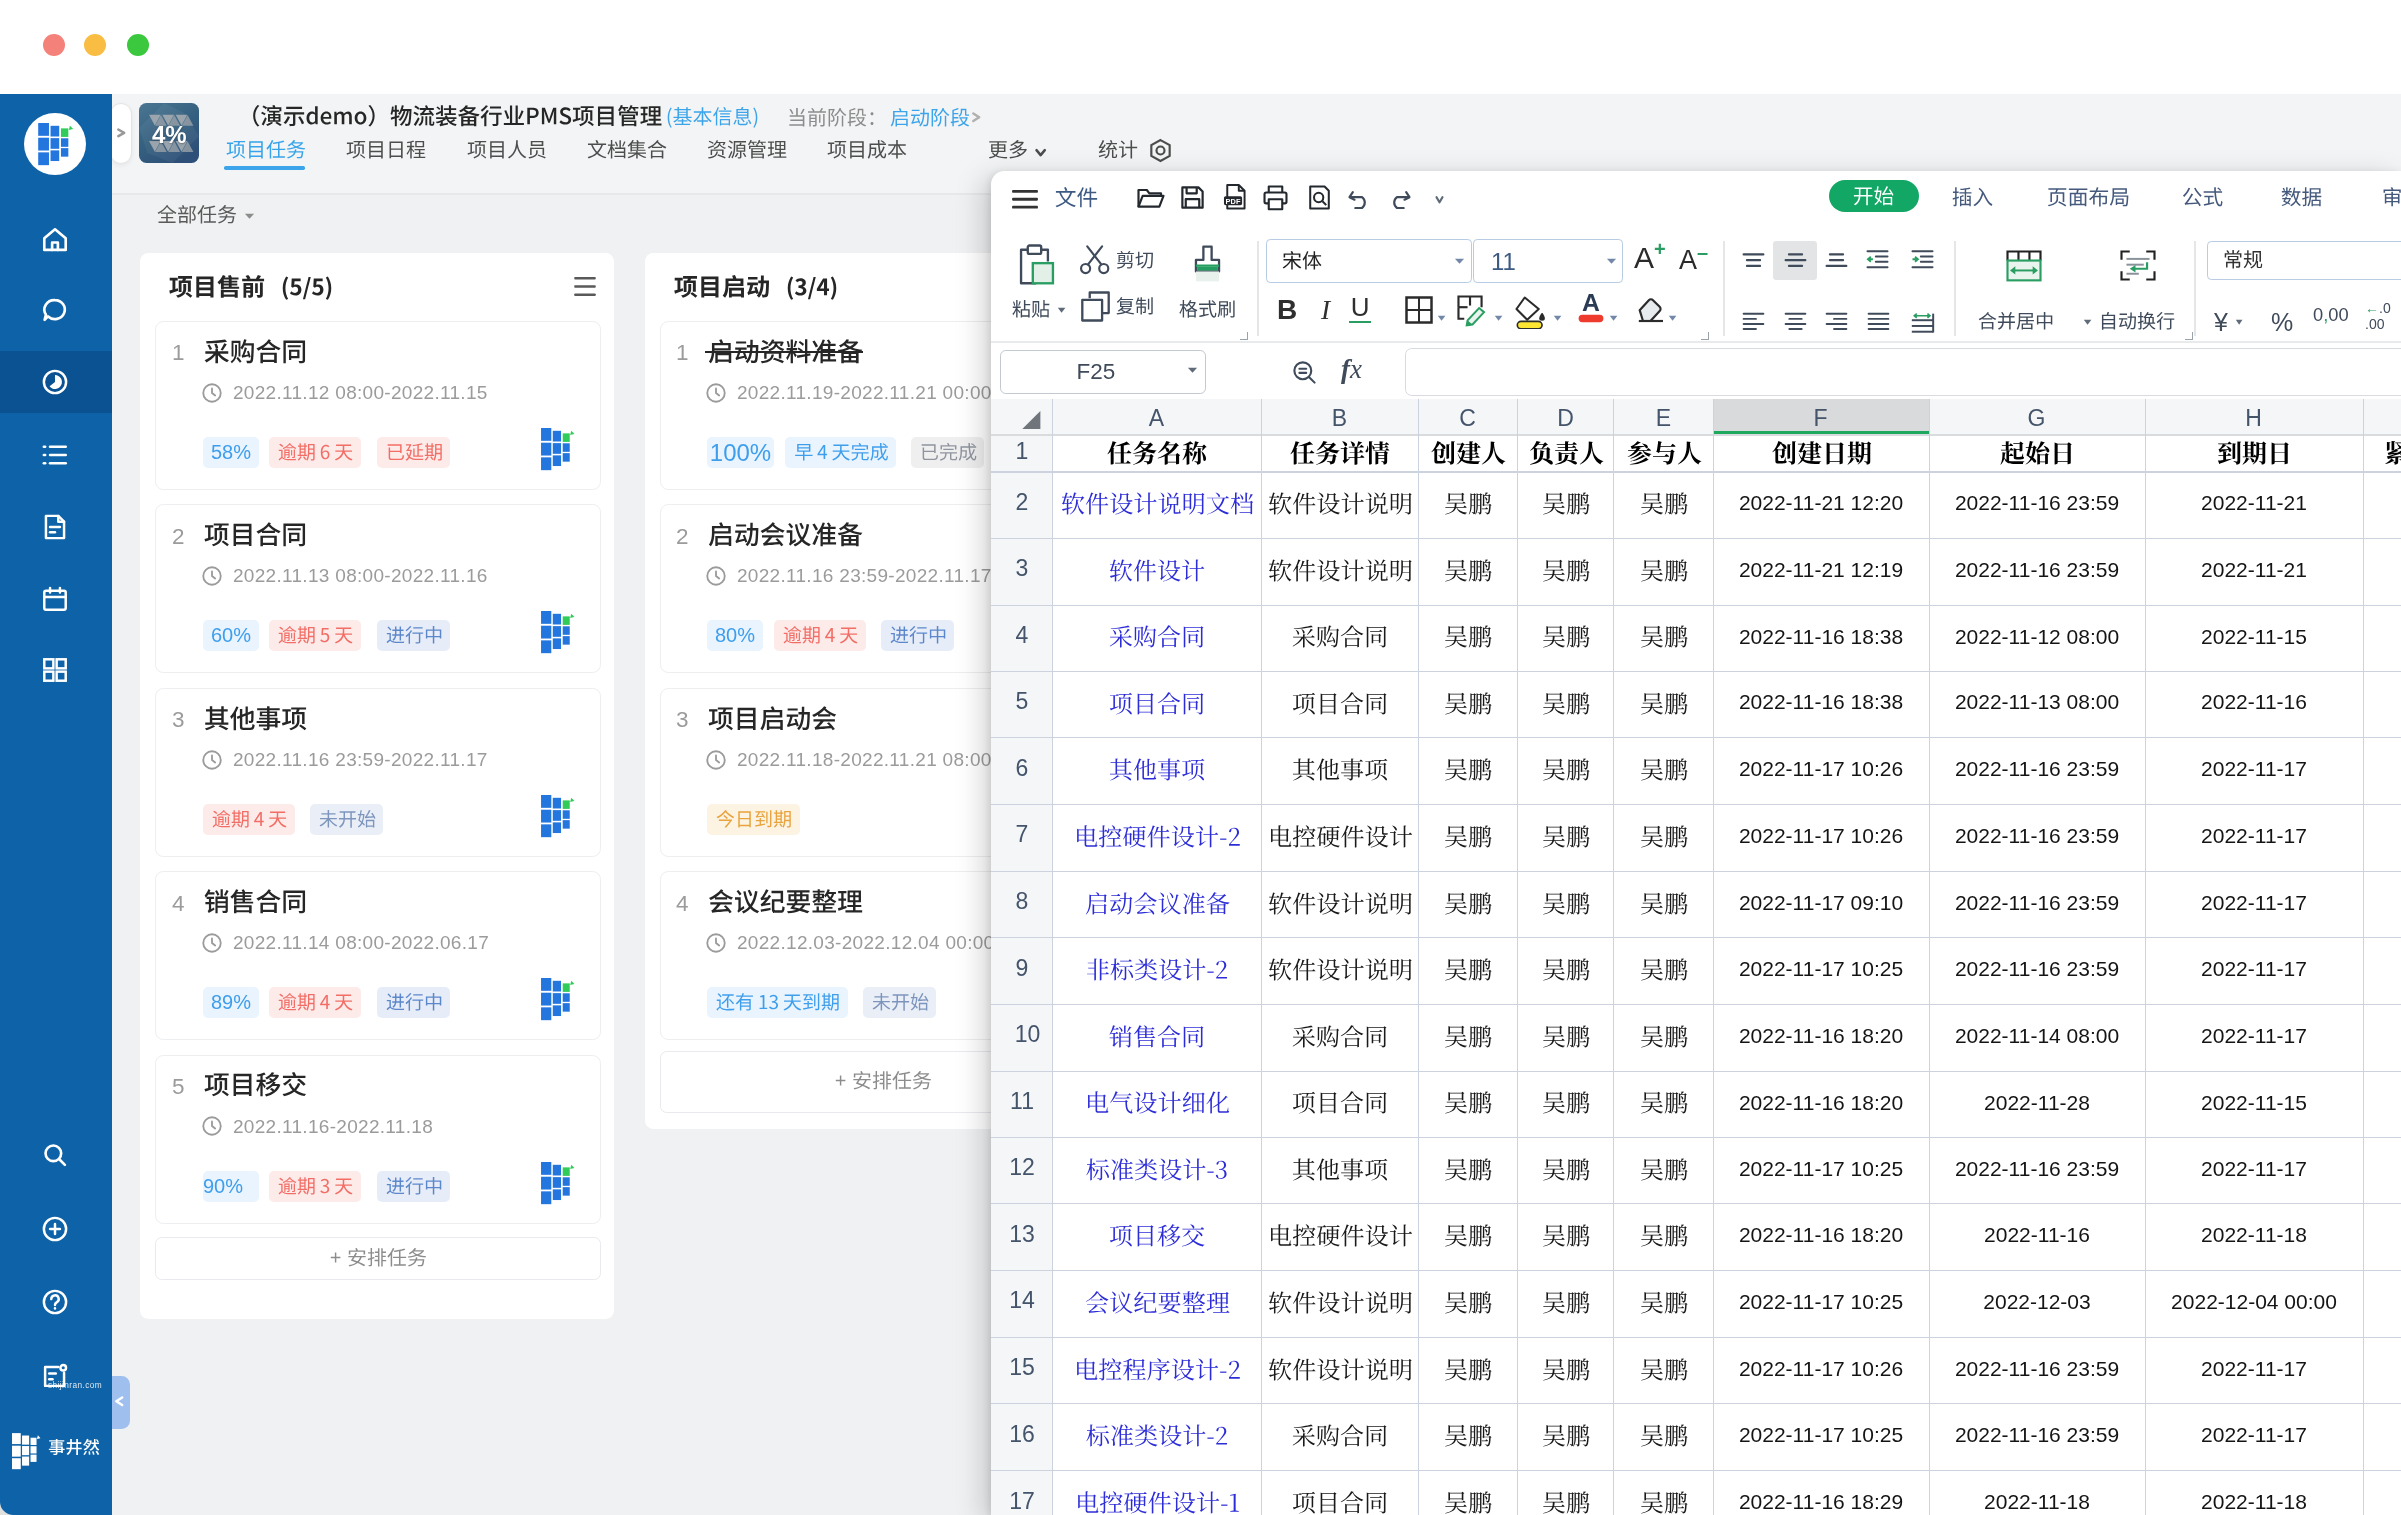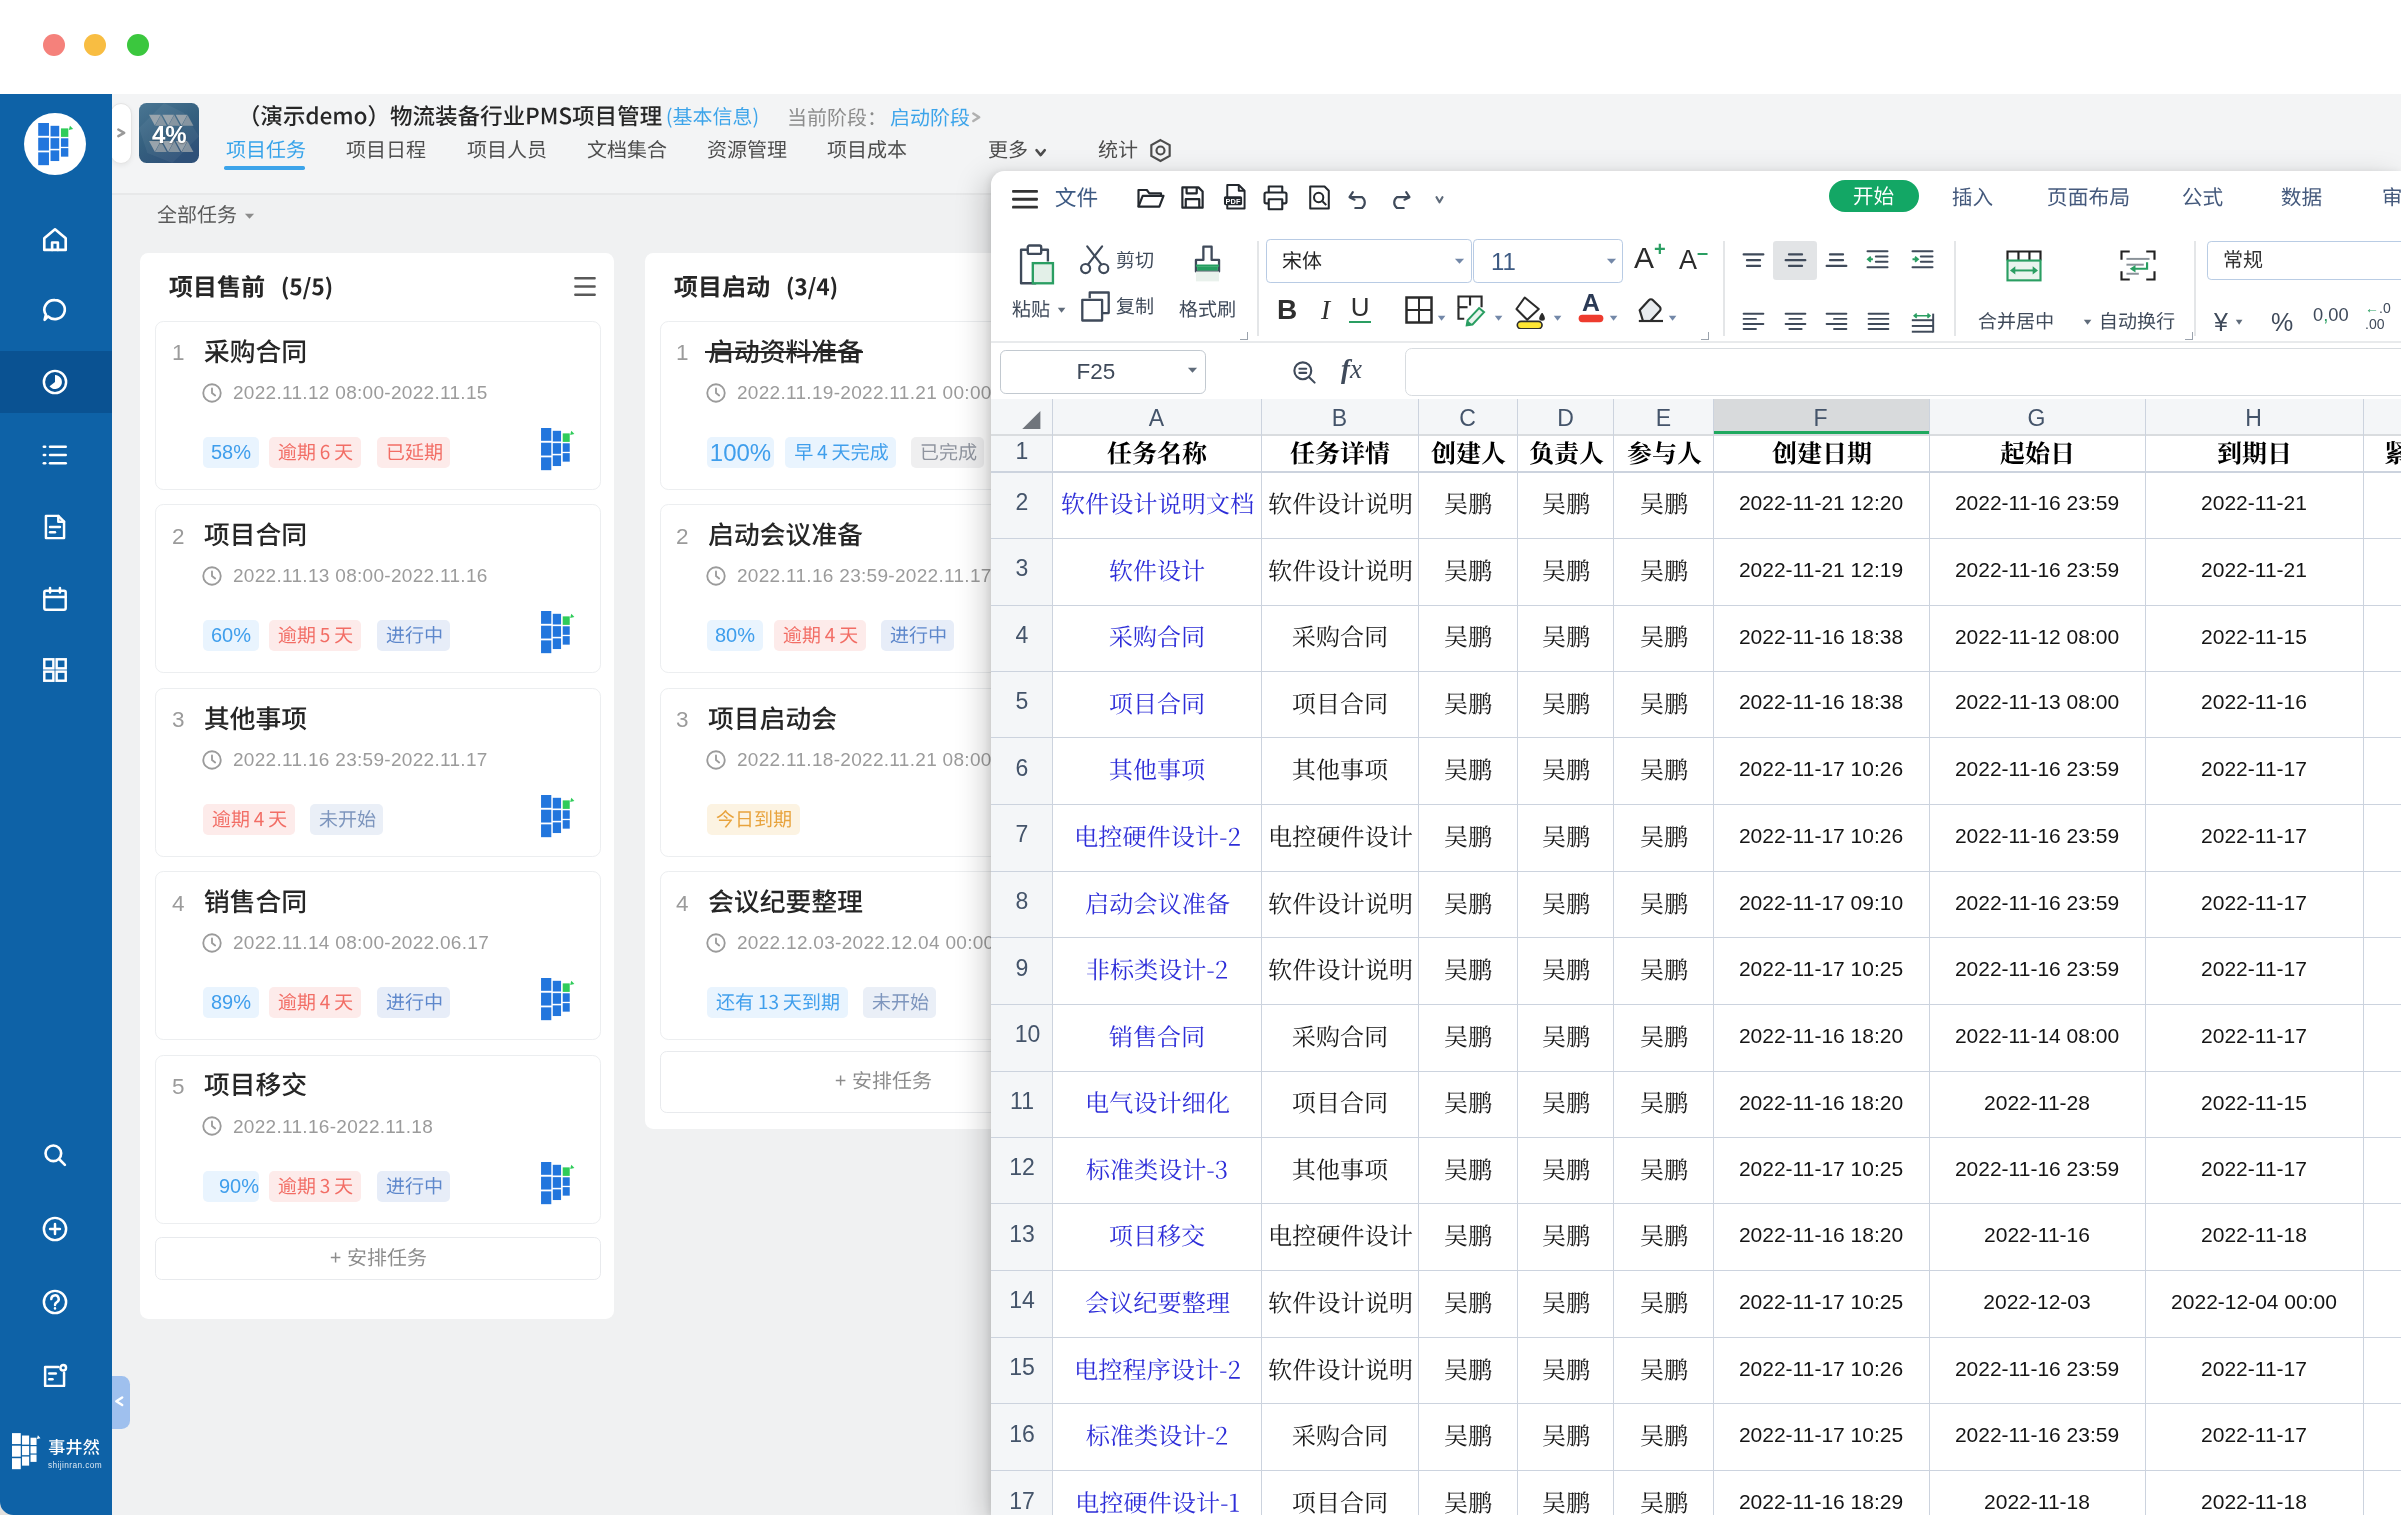--- a/index.html
+++ b/index.html
@@ -1746,21 +1746,21 @@
       <use href="#c_xmyj" fill="#262626" transform="translate(1,27.74)"></use>
     </svg>
     <svg class="tx" style="left:202px;top:1116px" width="20" height="20" viewBox="0 0 24 24">
       <g fill="none" stroke="#9b9b9b" stroke-width="2.2" stroke-linecap="round">
         <circle cx="12" cy="12" r="10.5"></circle>
         <path d="M12 6.5 V12 L15.8 15"></path>
       </g>
     </svg>
     <div class="date" style="left:233px;top:1116px">2022.11.16-2022.11.18</div>
     <div class="badge" style="left:203px;top:1171px;width:56px;background:#e9f4fe"></div>
-    <div class="tx" style="left:203px;top:1171px;width:56px;height:31px;line-height:31px;text-align:right;font-size:20px;color:#3f9eec">90%</div>
+    <div class="tx" style="left:203px;top:1171px;width:56px;height:31px;line-height:31px;text-align:left;font-size:20px;color:#3f9eec">90%</div>
     <div class="badge" style="left:269px;top:1171px;width:92px;background:#fdebea"></div>
     <svg class="tx" style="left:277px;top:1176px" width="77" height="21" viewBox="0 0 92.8 25.3">
       <use href="#b_yq3" fill="#f26d65" transform="translate(1,20.59)"></use>
     </svg>
     <div class="badge" style="left:377px;top:1171px;width:73px;background:#e7edf8"></div>
     <svg class="tx" style="left:385px;top:1176px" width="59" height="21" viewBox="0 0 71.0 25.3">
       <use href="#b_jxz" fill="#5d87cb" transform="translate(1,20.59)"></use>
     </svg>
     <svg class="tx" style="left:541px;top:1162px" width="34" height="43" viewBox="0 0 41.0 52.0">
       <g transform="scale(1.0,1.0)">
@@ -2026,21 +2026,21 @@
         <rect x="14.2" y="33.1" width="10" height="12.9" fill="#ffffff"></rect>
         <rect x="26.2" y="6.5" width="8.5" height="10.3" fill="#ffffff"></rect>
         <rect x="26.2" y="18.5" width="8.5" height="10.3" fill="#ffffff"></rect>
         <rect x="26.2" y="30.4" width="8.5" height="10.3" fill="#ffffff"></rect>
         <path d="M35.2 8.5 L36.6 3.2 L40.3 7.2 Z" fill="#ffffff"></path>
       </g>
     </svg>
     <svg class="tx" style="left:47px;top:1438px" width="54" height="19" viewBox="0 0 65.0 23.1">
       <use href="#sjr" fill="#ffffff" transform="translate(1,18.80)"></use>
     </svg>
-    <div class="tx" style="left:48px;top:1460px;font-size:8.3px;color:rgba(255,255,255,.85);letter-spacing:0.4px">shijinran.com</div>
+    <div class="tx" style="left:48px;top:1380px;font-size:8.3px;color:rgba(255,255,255,.85);letter-spacing:0.4px">shijinran.com</div>
     <div class="abs" style="left:112px;top:1376px;width:18.3px;height:53px;background:#9fc0ee;border-radius:0 8.3px 8.3px 0"></div>
     <svg class="tx" style="left:113px;top:1395px" width="12.5" height="12.5" viewBox="0 0 15 15">
       <path d="M11 3 L4 7.5 L11 12" fill="none" stroke="#ffffff" stroke-width="3" stroke-linecap="round" stroke-linejoin="round"></path>
     </svg>
     <div id="sheet"></div>
     <svg class="tx" style="left:1012px;top:190px" width="26" height="18.5" viewBox="0 0 31 22.2">
       <rect x="0" y="0.0" width="31" height="3.4" rx="1" fill="#333333"></rect>
       <rect x="0" y="9.4" width="31" height="3.4" rx="1" fill="#333333"></rect>
       <rect x="0" y="18.8" width="31" height="3.4" rx="1" fill="#333333"></rect>
     </svg>

